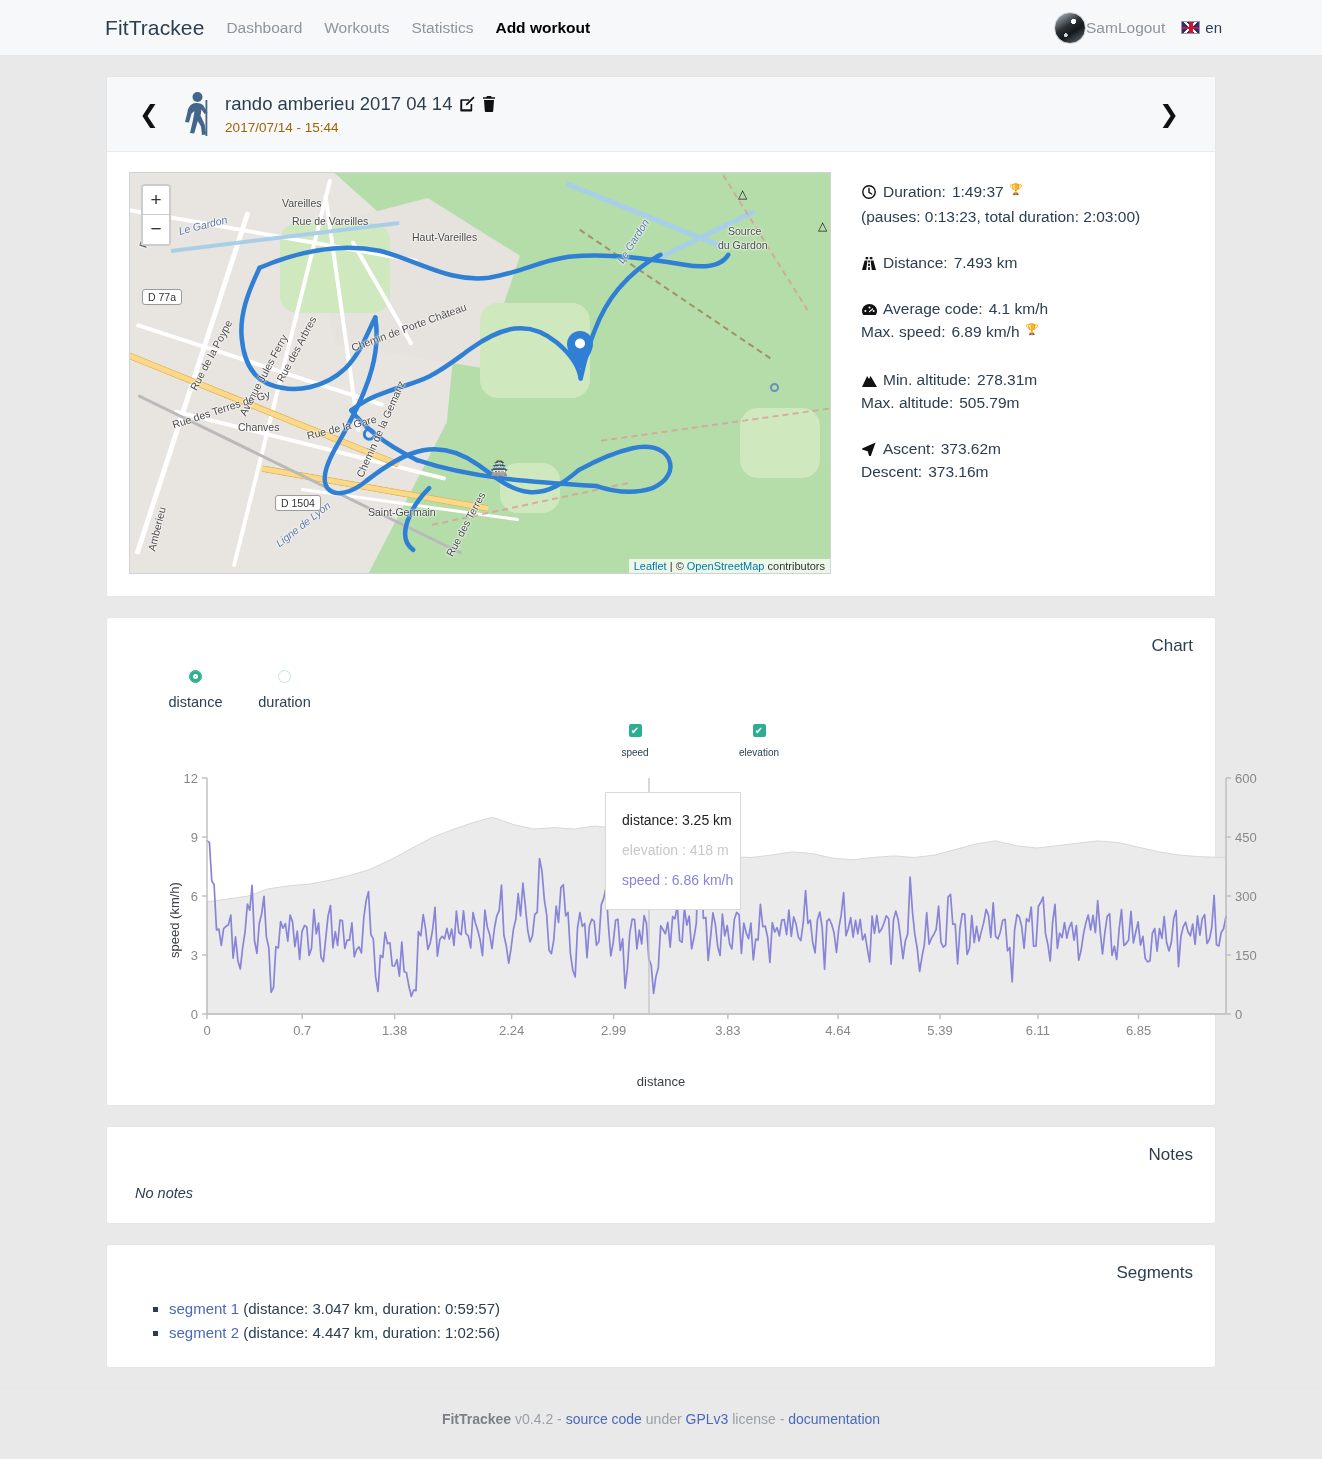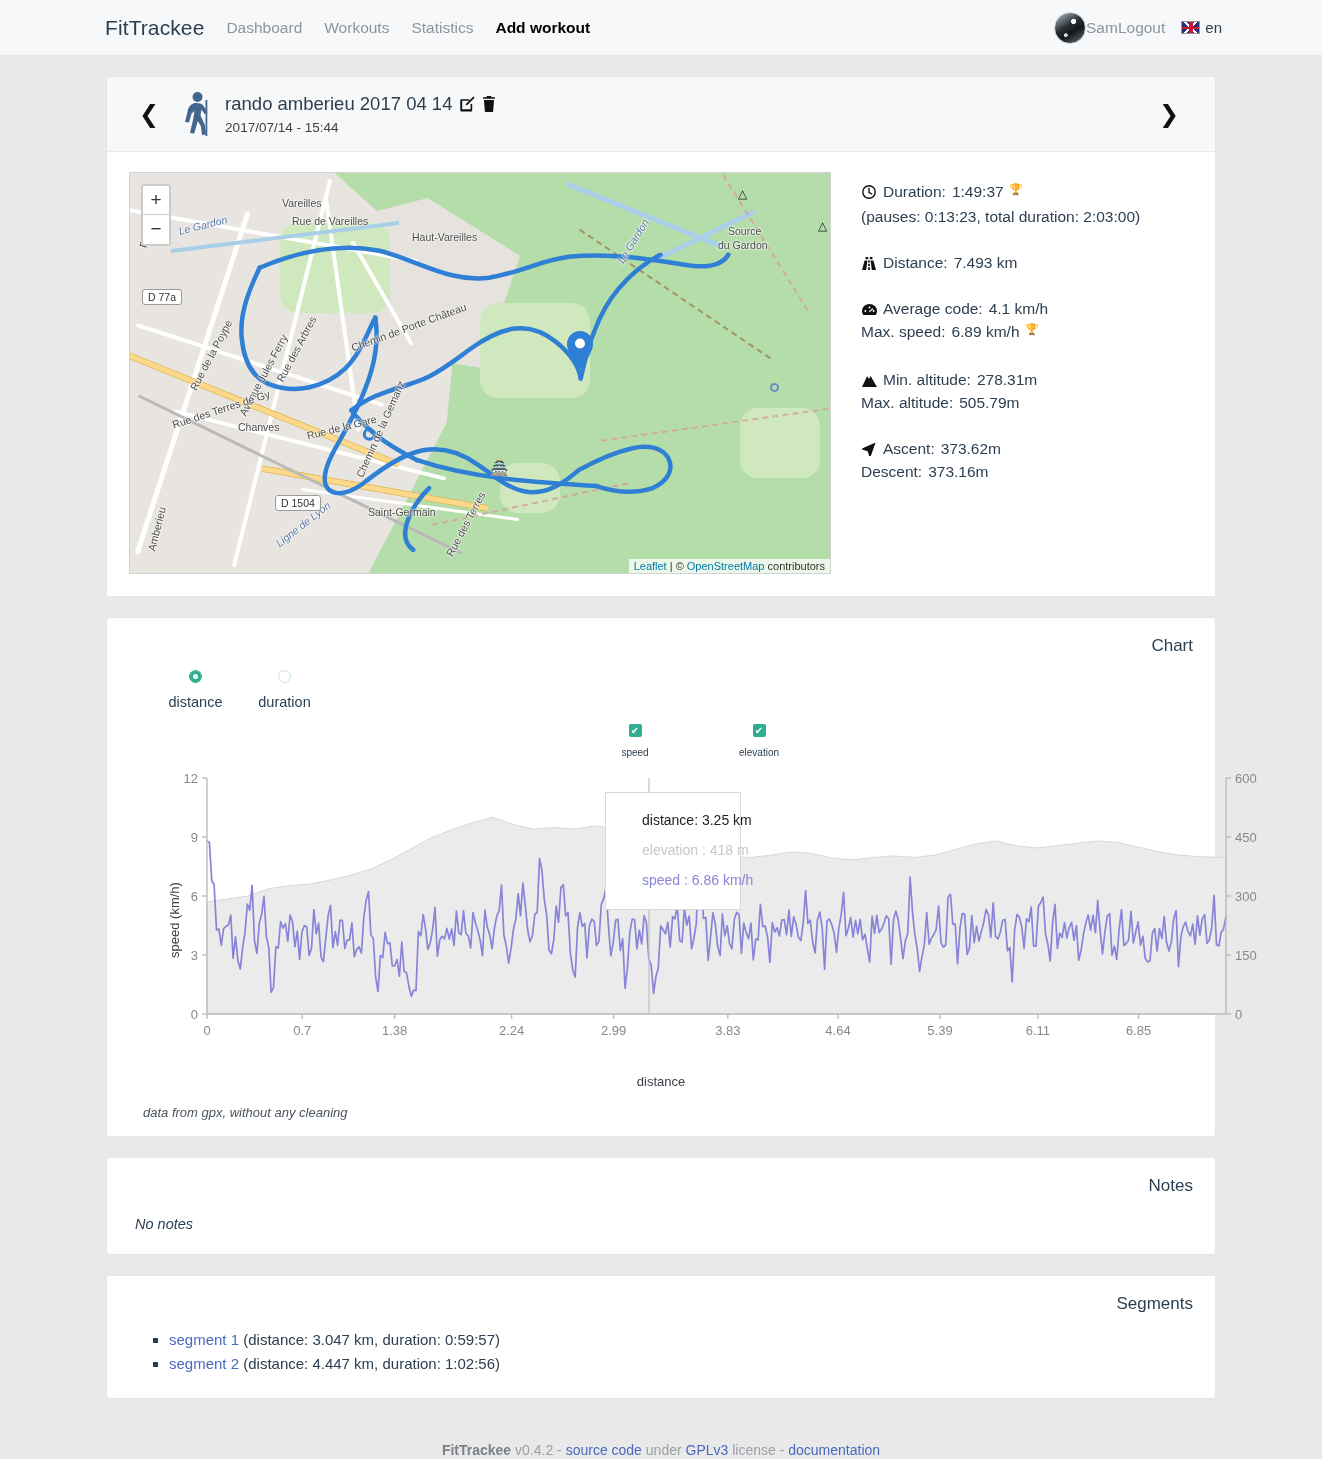--- a/index.html
+++ b/index.html
@@ -99,21 +99,21 @@
   }
   .chev {
     font-size: 24px; color: #111; cursor: pointer;
     padding: 0 14px; line-height: 1; font-weight: bold;
     font-family: "DejaVu Sans", sans-serif;
   }
   .sport-icon { width: 44px; margin-right: 8px; display:flex; justify-content:center; }
   .wk-titles { display: flex; flex-direction: column; gap: 5px; }
   .wk-title-row { display: flex; align-items: center; gap: 7px; }
   .wk-title { font-size: 18.5px; color: #2c3e50; }
-  .wk-date { font-size: 13.5px; color: #404040; }
+  .wk-date { font-size: 13.5px; color: #a16207; }
   .icon-btn { cursor: pointer; display: inline-flex; }
   .spacer { flex: 1; }
 
   
   .wk-body { display: flex; padding: 20px 22px 22px 22px; gap: 0; background:#fff; }
   .map-wrap {
     width: 702px; height: 402px;
     border: 1px solid #cfd3d6;
     position: relative; overflow: hidden;
     background: #aad3a0;
@@ -225,21 +225,21 @@
     text-align: center; font-size: 13px; color: #3b4148; margin-top: 4px;
   }
   .chart-note {
     font-size: 13px; color: #4a5460; font-style: italic;
     margin: 16px 0 0 14px;
   }
   .tooltip {
     position: absolute; background: #fff; border: 1px solid #d9d9d9;
     padding: 12px 16px 14px 16px; z-index: 4; width: 136px;
   }
-  .tt-line { font-size: 14px; line-height: 30px; white-space: nowrap; margin-left: 20px; }
+  .tt-line { font-size: 14px; line-height: 30px; white-space: nowrap; }
   .tt-dist { color: #222; }
   .tt-elev { color: #c8c8c8; }
   .tt-speed { color: #8884d8; }
 
   
   .simple-card { padding: 18px 22px 22px 22px; }
   .notes-text { font-size: 14.5px; font-style: italic; color: #2c3e50; margin: 20px 0 0 6px; }
   .seg-list { margin: 9px 0 0 0; padding-left: 40px; }
   .seg-list li { font-size: 15px; color: #2c3e50; line-height: 24px; list-style: square; }
   .seg-list li::marker { color: #2c3e50; }
@@ -580,21 +580,20 @@
           <circle cx="519.9791805685306" cy="109.08666666666667" r="4" fill="#fff" stroke="#b9b9b9" stroke-width="2"></circle>
         </svg>
 
       <div class="tooltip" style="left:476px;top:22px;">
         <div class="tt-line tt-dist">distance: 3.25 km</div>
         <div class="tt-line tt-elev">elevation : 418 m</div>
         <div class="tt-line tt-speed">speed : 6.86 km/h</div>
       </div>
     </div>
     <div class="x-label">distance</div>
-    <div class="chart-note">data from gpx, without any cleaning</div>
   </div>
 
   <div class="card simple-card">
     <div class="section-title">Notes</div>
     <div class="notes-text">No notes</div>
   </div>
 
   <div class="card simple-card">
     <div class="section-title">Segments</div>
     <ul class="seg-list">

